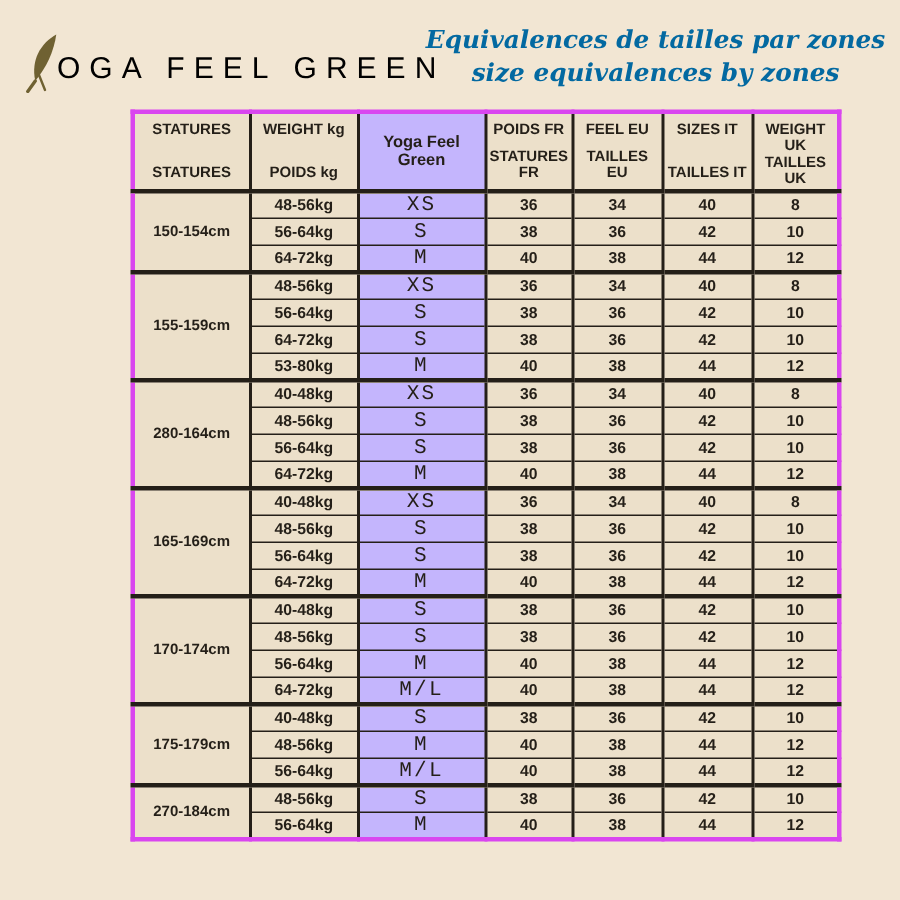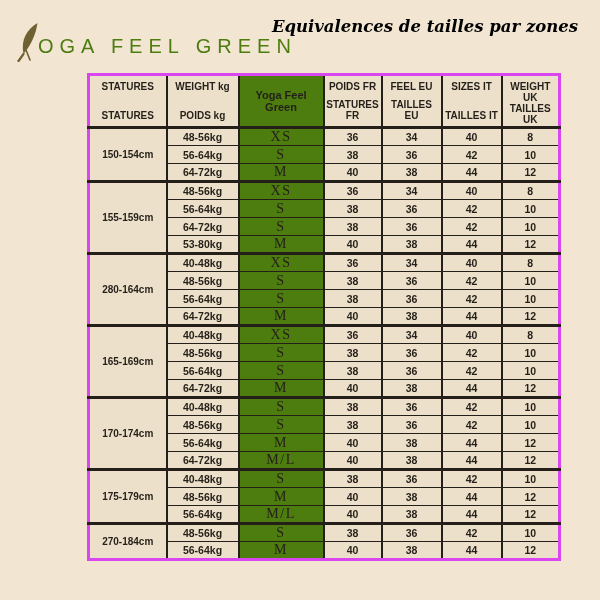--- a/index.html
+++ b/index.html
@@ -15,31 +15,31 @@
   
   .logo {
     position: absolute; left: 16px; top: 22px;
     display: flex; align-items: flex-end;
     color: #6f6132;
   }
   .logo svg { width: 24px; height: 40px; margin-right: -2px; }
   .logo-text {
     font-size: 20px; font-weight: 400;
     letter-spacing: 6px;
-    color: #4d7c0f;
+    color: #000000;
     line-height: 1;
     padding-bottom: 6px;
   }
   .title {
-    position: absolute; right: 20px; top: 16px; width: 310px;
+    position: absolute; right: 8px; top: 16px; width: 310px;
     text-align: center;
     font-family: "DejaVu Serif", serif;
     font-style: italic; font-weight: bold;
     font-size: 16.5px; line-height: 1.35;
-    color: #000000;
+    color: #0369a1;
   }
 
   
   table.size-table {
     position: absolute; left: 87px; top: 73px;
     width: 471px;
     border-collapse: collapse;
     table-layout: fixed;
     border: 3px solid #d946ef;
   }
@@ -55,50 +55,51 @@
     height: 53px;
     border-bottom-width: 3px;
     font-size: 10px;
     font-weight: bold;
   }
   thead th .hlines {
     display: flex; flex-direction: column;
     justify-content: space-between;
     height: 40px; padding: 0 1px;
   }
-  thead th.brand-col, td.brand-size { background: #4d7c0f; }
+  thead th.brand-col, td.brand-size { background: #c4b5fd; }
   thead th.brand-col { font-size: 11px; font-weight: bold; }
   thead th.brand-col .hlines { justify-content: center; }
 
   tbody td { height: 18px; font-size: 10.5px; font-weight: bold; }
   tbody td { border-top-width: 1px; border-bottom-width: 1px; }
   tr.group-first td { border-top-width: 3px; }
   td.stature { font-size: 10px; font-weight: bold; }
   td.brand-size {
     font-size: 14px; font-weight: 400;
     letter-spacing: 1.5px;
-    font-family: Liberation Serif, serif;
+    font-family: Liberation Mono, monospace;
   }
 </style>
 </head>
 <body>
 
 <div class="page">
 
   <div class="logo">
     <svg viewBox="0 0 24 40" aria-hidden="true">
       <path d="M21.5 1 C11 7 4.5 18 7.5 32 C15 23 20 12 21.5 1 Z" fill="#6f6132"></path>
       <path d="M7.5 32 L2.5 39" stroke="#6f6132" stroke-width="2.2" fill="none" stroke-linecap="round"></path>
       <path d="M10 28 L14 38" stroke="#6f6132" stroke-width="1.6" fill="none" stroke-linecap="round"></path>
     </svg>
     <span class="logo-text">OGA FEEL GREEN</span>
   </div>
 
   <div class="title">
     <div>Equivalences de tailles par zones</div>
+    <div>size equivalences by zones</div>
   </div>
 
   <table class="size-table">
     <colgroup>
       <col style="width:78px">
         <col style="width:72px">
         <col style="width:85px">
       <col style="width:58px">
         <col style="width:60px">
         <col style="width:60px">

